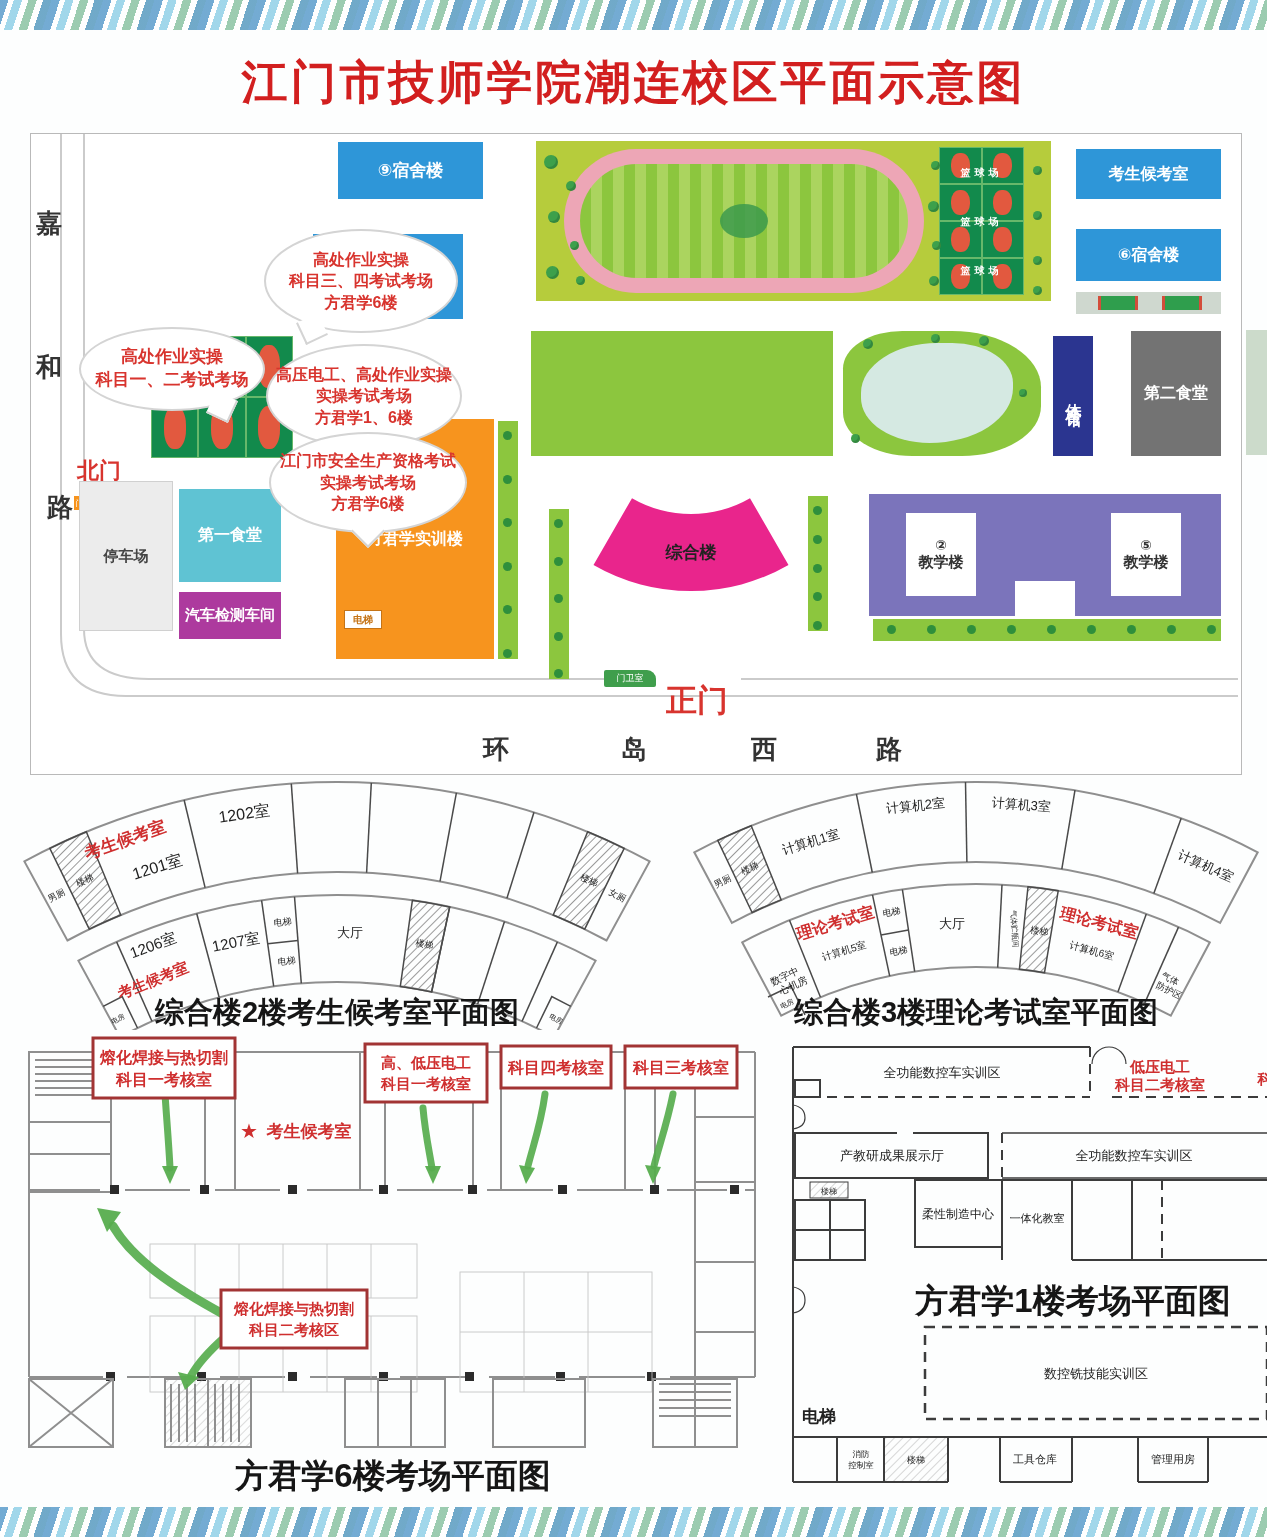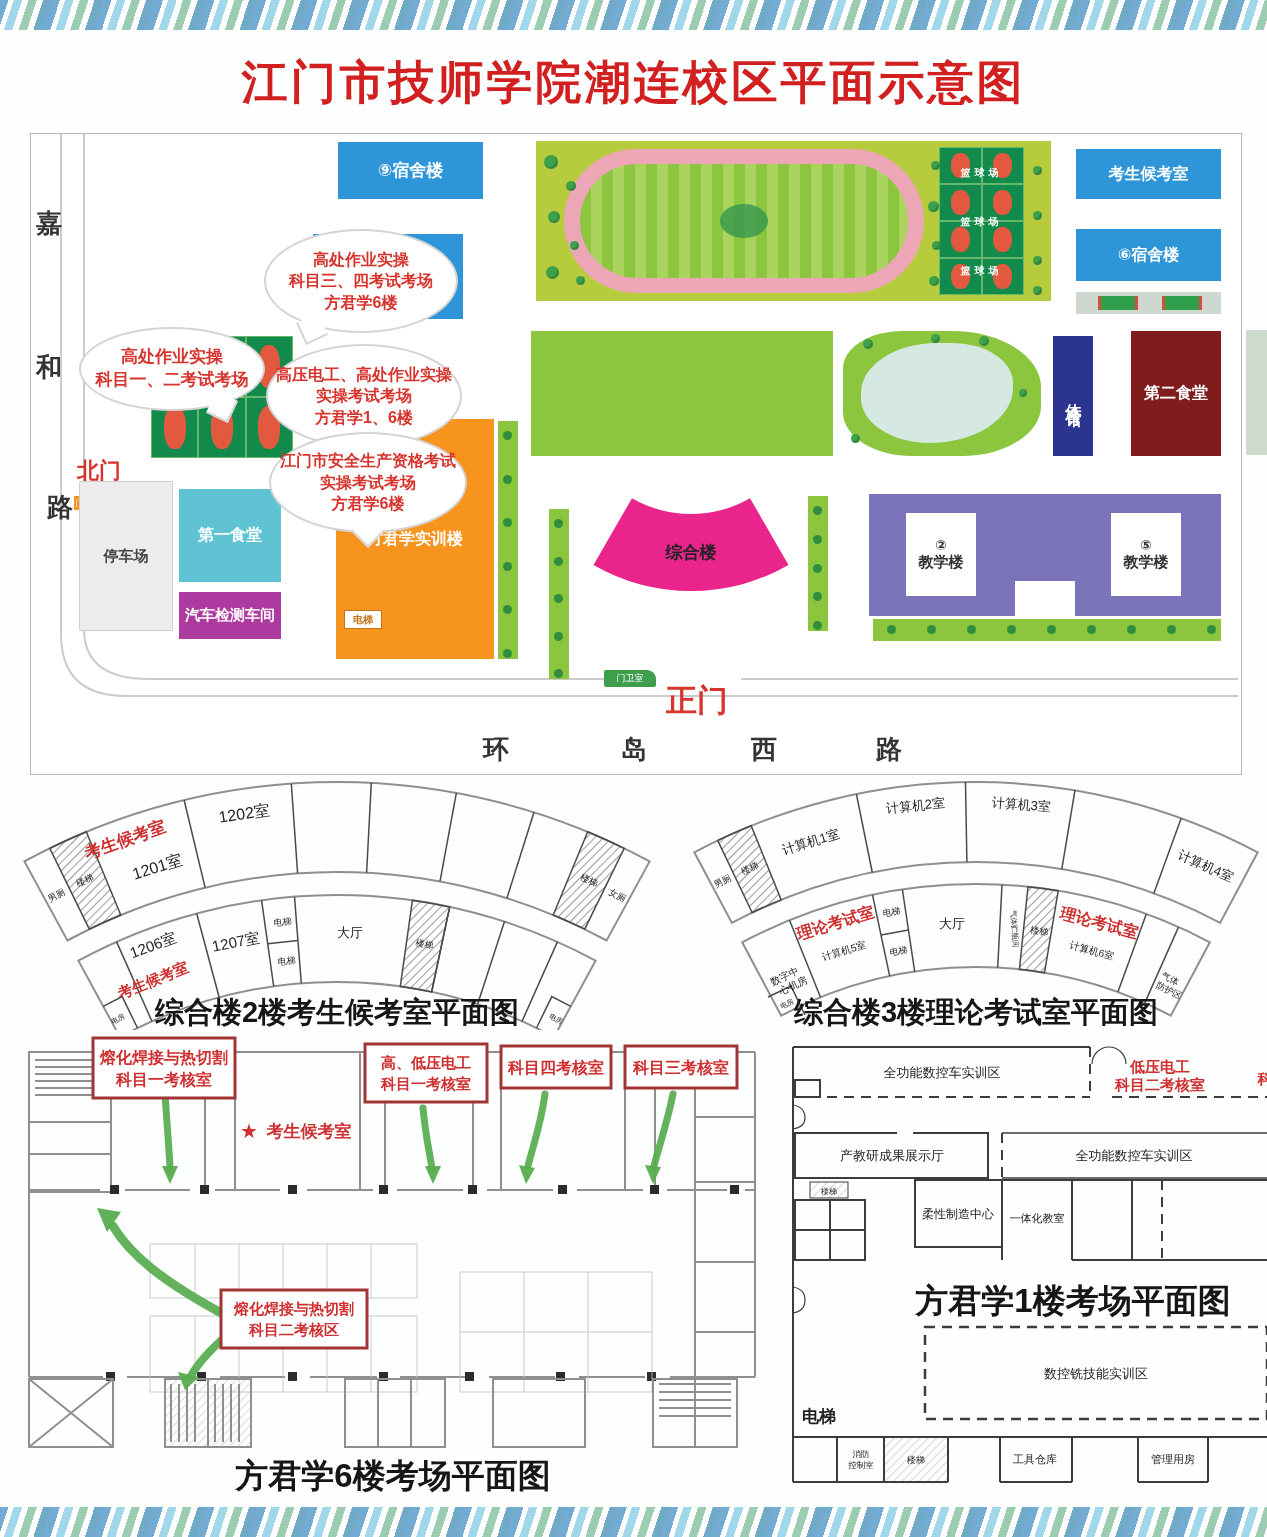--- a/index.html
+++ b/index.html
@@ -175,21 +175,21 @@
     <span class="strip-label" style="top:42%;color:#19512a;font-size:11px">篮球场</span>
   </div>
 
   <div class="blk" style="left:500px;top:197px;width:302px;height:125px;background:#8cc63e"></div>
 
   <div style="position:absolute;left:812px;top:197px;width:198px;height:125px;background:#8cc63e;border-radius:30% 45% 40% 35%">
     <div style="position:absolute;left:18px;top:12px;width:152px;height:100px;background:#d5e9e2;border-radius:50% 40% 55% 45%"></div>
   </div>
 
   <div class="blk" style="left:1022px;top:202px;width:40px;height:120px;background:#2b3590;font-size:16px;writing-mode:vertical-rl;text-orientation:upright;letter-spacing:4px">体育馆</div>
-  <div class="blk" style="left:1100px;top:197px;width:90px;height:125px;background:#7f1d1d;font-size:16px">第二食堂</div>
+  <div class="blk" style="left:1100px;top:197px;width:90px;height:125px;background:#737373;font-size:16px">第二食堂</div>
 
   <div class="blk" style="left:48px;top:347px;width:92px;height:148px;background:#ececec;border:1px solid #d0d0d0;color:#444;font-size:15px">停车场</div>
   <div class="blk" style="left:148px;top:355px;width:102px;height:93px;background:#5fc3d3;font-size:16px">第一食堂</div>
   <div class="blk" style="left:148px;top:458px;width:102px;height:47px;background:#ad3a9e;font-size:15px">汽车检测车间</div>
 
   <div class="blk" style="left:305px;top:285px;width:158px;height:240px;background:#f7941e;font-size:16px">
     <span>方君学实训楼</span>
     <div style="position:absolute;left:8px;bottom:30px;width:36px;height:17px;background:#fff;color:#c57417;border:1px solid #c57417;font-size:10px;font-weight:bold;display:flex;align-items:center;justify-content:center">电梯</div>
   </div>
 

